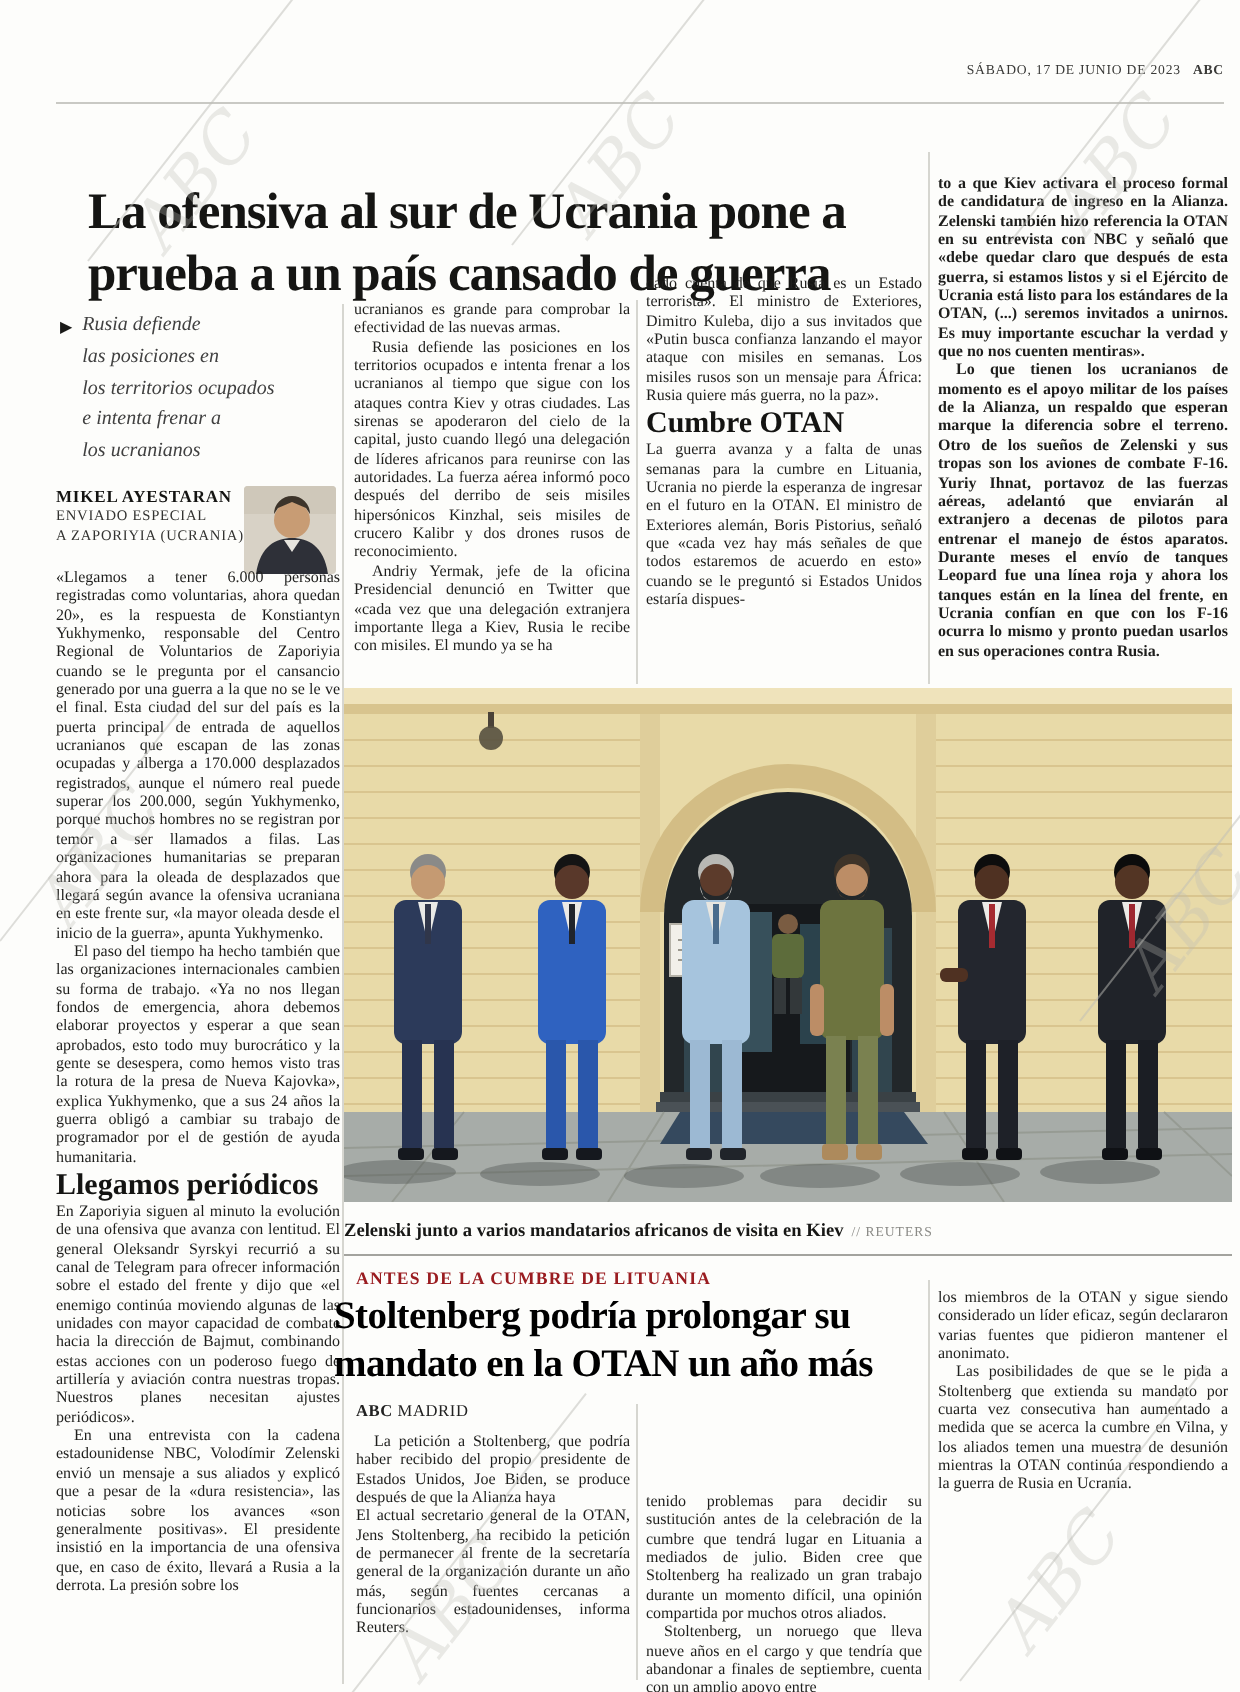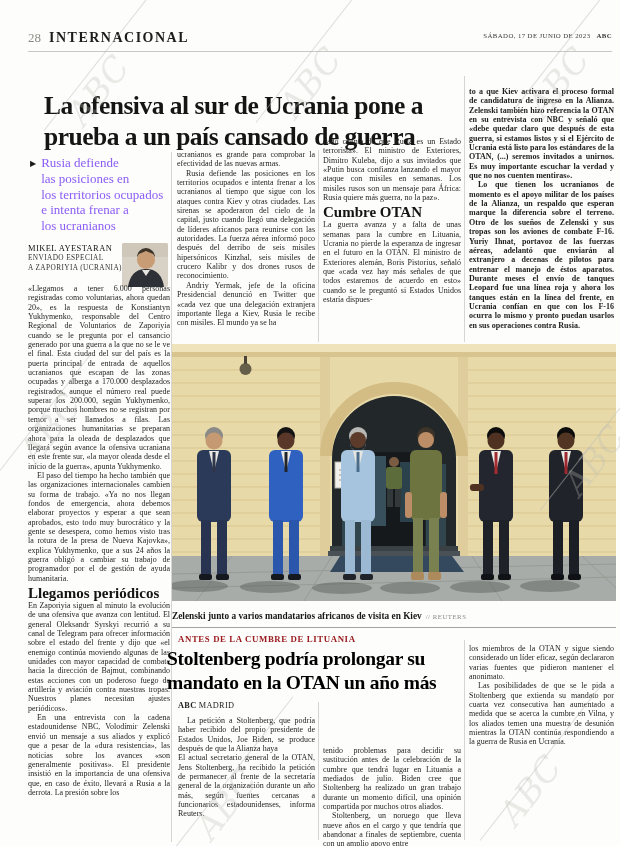--- a/index.html
+++ b/index.html
@@ -11,23 +11,23 @@
   .page-num{font-size:13px;color:#8b8b86;margin-right:8px;}
   .section-name{font-size:14px;font-weight:600;letter-spacing:1.5px;color:#1c1c1a;}
   .hdr-right{position:absolute;right:0;top:4px;font-size:6.8px;letter-spacing:.4px;color:#3a3a38;}
   .brand{font-weight:bold;margin-left:6px;}
   .hdr-rule{position:absolute;top:51px;left:28px;width:584px;height:1px;background:#c9c9c4;}
   
   .headline1{position:absolute;left:28px;top:74px;width:446px;margin:16px;
              font-size:25.5px;line-height:31px;font-weight:bold;letter-spacing:-0.5px;color:#151513;}
   .standfirst{position:absolute;left:30px;top:155px;width:134px;display:flex;}
   .sf-arrow{font-size:8px;color:#1a1a18;margin:4px 5px 0 0;}
-  .sf-text{font-size:13px;line-height:15.8px;color:#8b5cf6;}
+  .sf-text{font-size:10px;line-height:15.8px;color:#404040;font-style:italic;}
   .byline-block{position:absolute;left:28px;top:243px;width:142px;height:48px;}
-  .byline-name{font-size:8.5px;font-weight:normal;letter-spacing:.4px;color:#141412;}
+  .byline-name{font-size:8.5px;font-weight:bold;letter-spacing:.4px;color:#141412;}
   .byline-role{font-size:7.3px;letter-spacing:.4px;color:#333331;line-height:9.5px;}
   .byline-photo{position:absolute;right:2px;top:0;width:46px;height:44px;border-radius:2px;overflow:hidden;}
   
   .col{position:absolute;overflow:hidden;}
   .col1{left:28px;top:284px;width:142px;height:556px;}
   .col2{left:177px;top:150px;width:138px;height:200px;}
   .col3{left:323px;top:137px;width:138px;height:200px;}
   .col4{left:469px;top:87px;width:145px;height:272px;font-weight:bold;}
   .body-p{margin:0;text-align:justify;font-size:8px;line-height:9.35px;color:#1e1e1c;}
   .body-p.indent{text-indent:9px;}
@@ -53,23 +53,20 @@
       font-family:"DejaVu Serif",serif;transform:rotate(-52deg);pointer-events:none;z-index:5;}
   .wm-line{position:absolute;height:1px;background:#bdbdb7;opacity:.5;transform:rotate(-52deg);
       transform-origin:left center;pointer-events:none;z-index:5;}
 </style>
 </head>
 <body>
 
 <div class="page">
 
   <div class="hdr">
-    <div class="hdr-left">
-      <span class="page-num">28</span><span class="section-name">INTERNACIONAL</span>
-    </div>
     <div class="hdr-right">
       <span>SÁBADO, 17 DE JUNIO DE 2023</span><span class="brand">ABC</span>
     </div>
   </div>
   <div class="hdr-rule"></div>
 
   <h1 class="headline1">La ofensiva al sur de Ucrania pone a<br>prueba a un país cansado de guerra</h1>
 
   <div class="standfirst">
     <span class="sf-arrow">▶</span>

